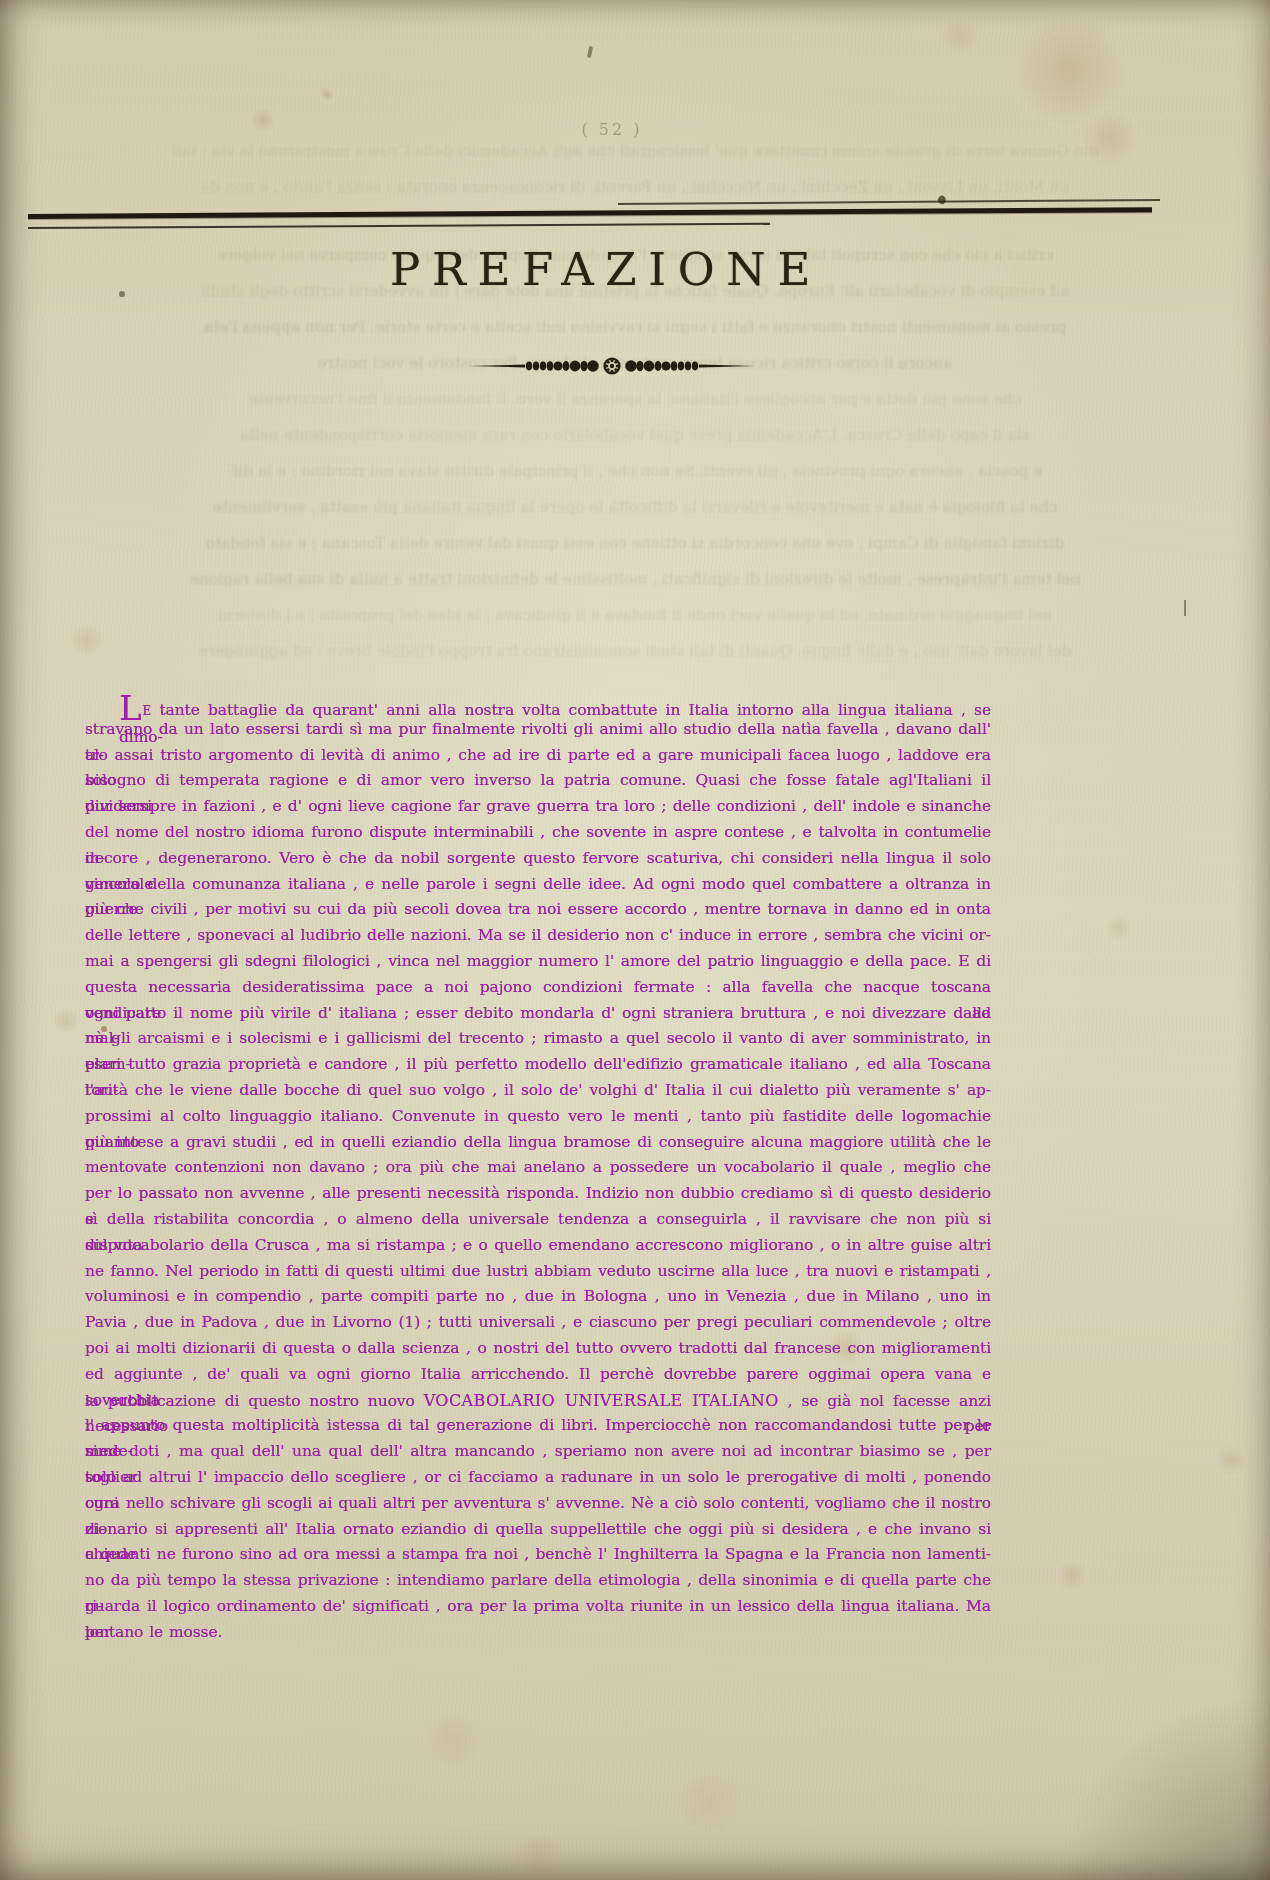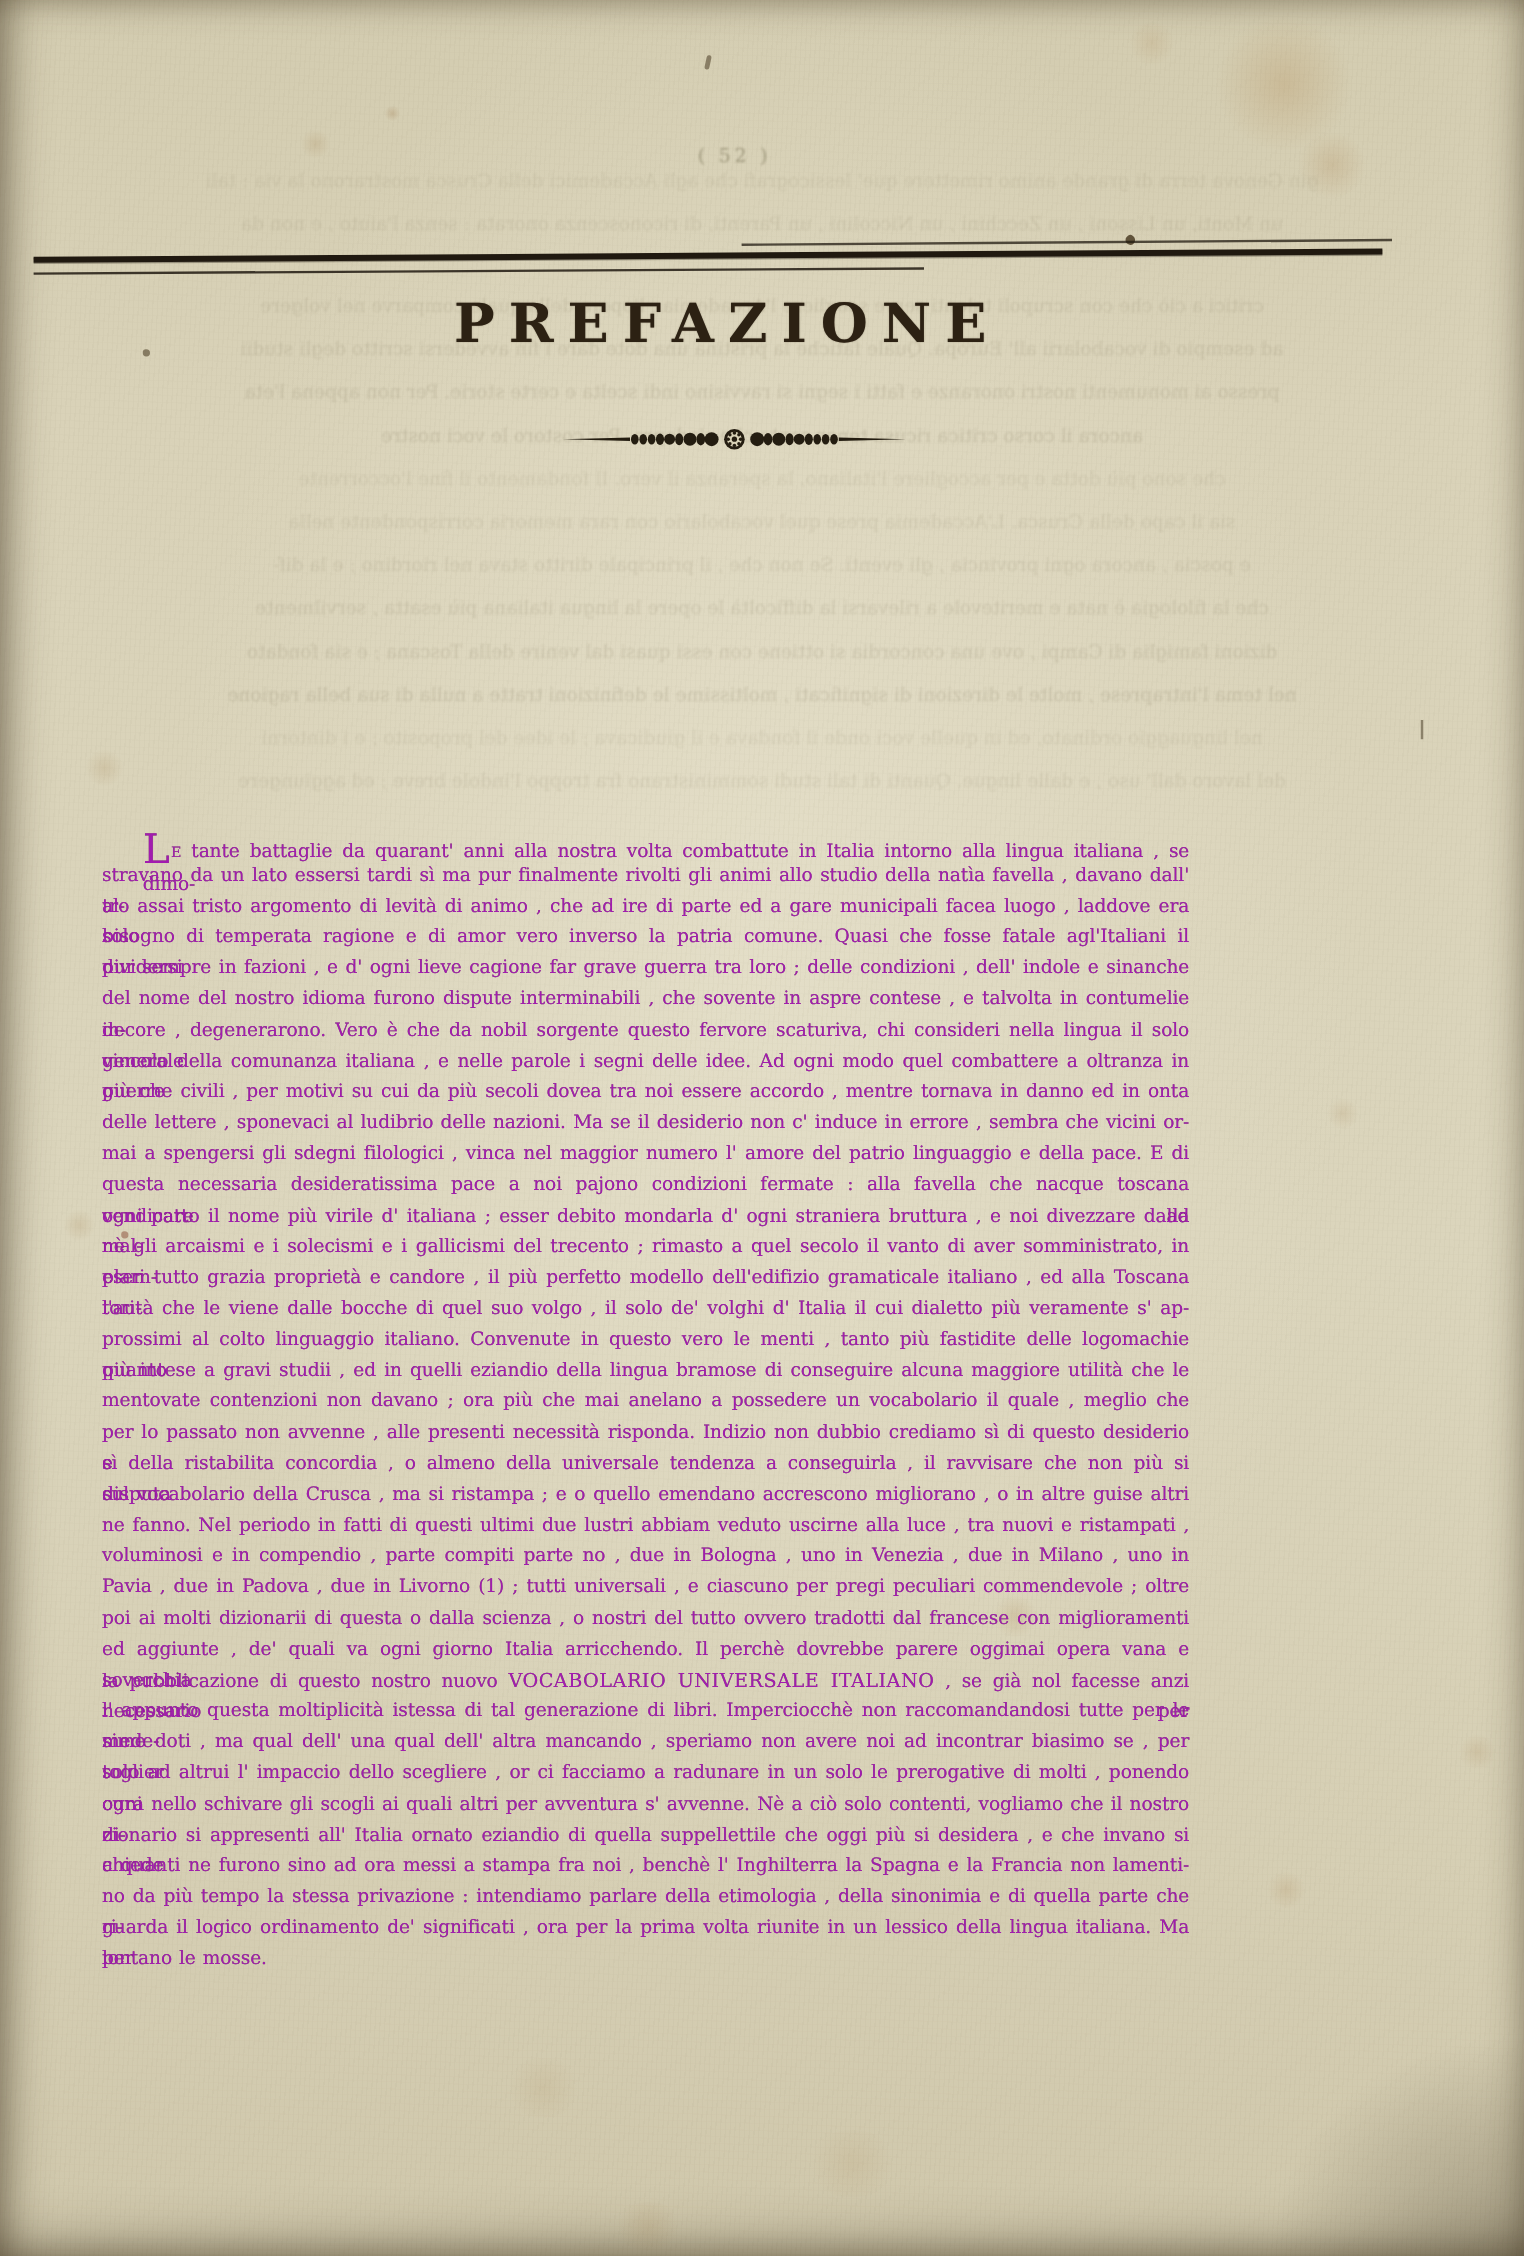--- a/index.html
+++ b/index.html
@@ -23,21 +23,21 @@
     background:repeating-linear-gradient(93deg,rgba(90,75,50,.5) 0 1px,transparent 1px 4px),
                repeating-linear-gradient(2deg,rgba(120,100,70,.35) 0 1px,transparent 1px 6px);}
   .fox{position:absolute;border-radius:50%;pointer-events:none;}
   .speck{position:absolute;background:#43341d;border-radius:45% 55% 50% 50%;pointer-events:none;}
   .rule{position:absolute;background:#201910;transform-origin:left center;}
   #rule-main{left:28px;top:214px;width:1124px;height:5px;transform:rotate(-0.35deg);box-shadow:0 1px 0 rgba(32,25,16,.35);}
   #rule-thin-left{left:28px;top:227px;width:742px;height:2px;opacity:.85;transform:rotate(-0.33deg);}
   #rule-thin-right{left:618px;top:203px;width:542px;height:2px;opacity:.75;transform:rotate(-0.42deg);}
   #page-title{
     position:absolute;top:243px;left:606px;transform:translateX(-50%);
-    font-size:45px;font-weight:bold;letter-spacing:.26em;color:#2c2113;white-space:nowrap;
+    font-size:45px;font-weight:normal;letter-spacing:.26em;color:#2c2113;white-space:nowrap;
     text-shadow:0 0 1px rgba(44,33,19,.55);
   }
   #ghost-pagenum{
     position:absolute;top:120px;left:612px;transform:translateX(-50%);
     font-size:16px;color:rgba(95,88,60,.45);filter:blur(.7px);letter-spacing:3px;
   }
   #stray-mark{position:absolute;left:588px;top:46px;width:4px;height:12px;background:#4a3c24;
     border-radius:2px;transform:rotate(12deg);opacity:.55;}
   .ghost-line{
     position:absolute;left:92px;right:92px;height:20px;

